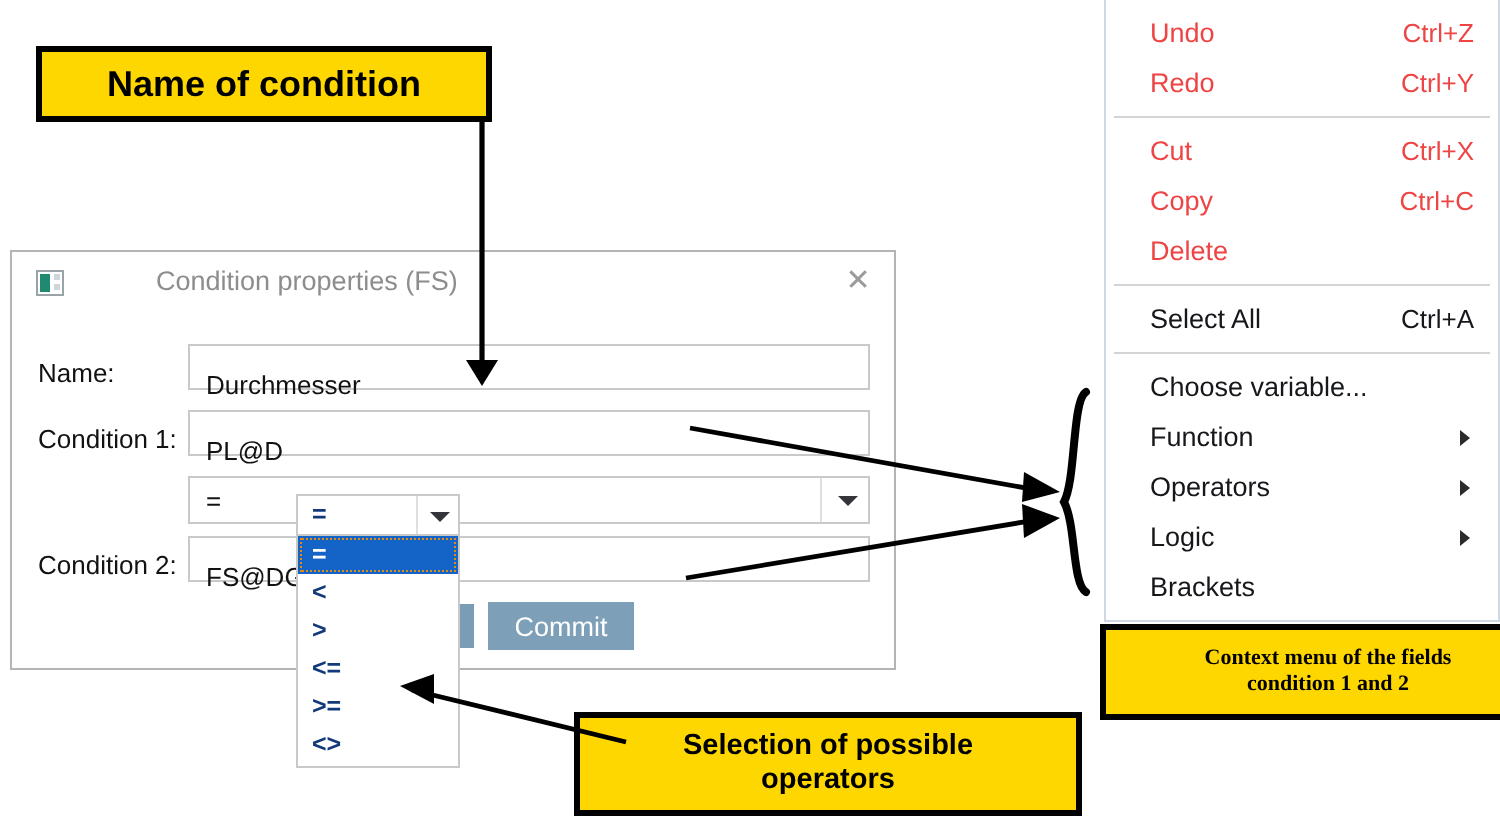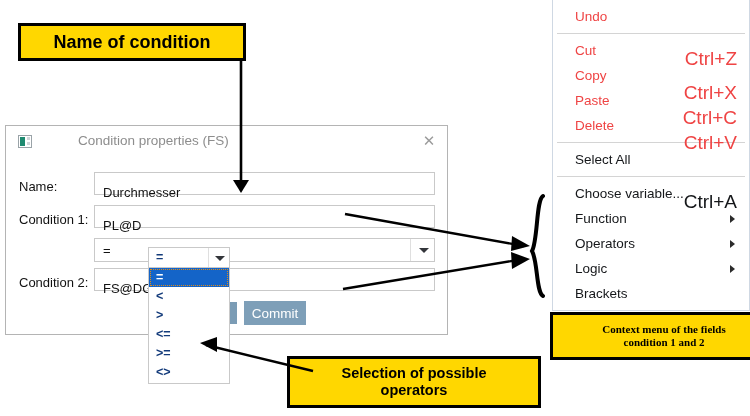--- a/index.html
+++ b/index.html
@@ -165,21 +165,21 @@
   #btn-secondary {
     position: absolute;
     left: 173px; top: 176px;
     width: 58px; height: 22px;
     background: #7b9cb5;
     border: none;
   }
   #btn-commit {
     position: absolute;
     left: 238px; top: 175px;
-    width: 62px; height: 24px;
+    width: 73px; height: 24px;
     background: #7e9fb8;
     border: none;
     color: #ffffff;
     font-size: 13.5px;
     display: flex;
     align-items: center;
     justify-content: center;
     cursor: pointer;
   }
 
@@ -257,22 +257,21 @@
     padding-right: 12px;
     font-size: 13.5px;
     white-space: nowrap;
     cursor: pointer;
   }
   .menu-item.disabled { color: #ef4444; cursor: default; }
   .menu-item.enabled  { color: #15171a; }
   .menu-accel {
     position: absolute;
     right: 12px; top: 0;
-    font-size: 19px;
-    margin-top: 42px;
+    font-size: 13px;
   }
   .menu-sep {
     height: 1px;
     background: #d4d4d4;
     margin: 4px 4px 4px 4px;
   }
   .submenu-arrow {
     position: absolute;
     right: 14px; top: 50%;
     margin-top: -4px;
@@ -336,24 +335,24 @@
         <div class="dropdown-item">&lt;</div>
         <div class="dropdown-item">&gt;</div>
         <div class="dropdown-item">&lt;=</div>
         <div class="dropdown-item">&gt;=</div>
         <div class="dropdown-item">&lt;&gt;</div>
       </div>
   </div>
 
   <div id="context-menu">
       <div class="menu-item disabled"><span>Undo</span><span class="menu-accel">Ctrl+Z</span></div>
+      <div class="menu-item disabled"><span>Redo</span><span class="menu-accel">Ctrl+Y</span></div>
       <div class="menu-sep"></div>
       <div class="menu-item disabled"><span>Cut</span><span class="menu-accel">Ctrl+X</span></div>
       <div class="menu-item disabled"><span>Copy</span><span class="menu-accel">Ctrl+C</span></div>
-      <div class="menu-item disabled"><span>Paste</span><span class="menu-accel">Ctrl+V</span></div>
       <div class="menu-item disabled"><span>Delete</span></div>
       <div class="menu-sep"></div>
       <div class="menu-item enabled"><span>Select All</span><span class="menu-accel">Ctrl+A</span></div>
       <div class="menu-sep"></div>
       <div class="menu-item enabled"><span>Choose variable...</span></div>
       <div class="menu-item enabled"><span>Function</span><i class="submenu-arrow"></i></div>
       <div class="menu-item enabled"><span>Operators</span><i class="submenu-arrow"></i></div>
       <div class="menu-item enabled"><span>Logic</span><i class="submenu-arrow"></i></div>
       <div class="menu-item enabled"><span>Brackets</span></div>
     </div>

